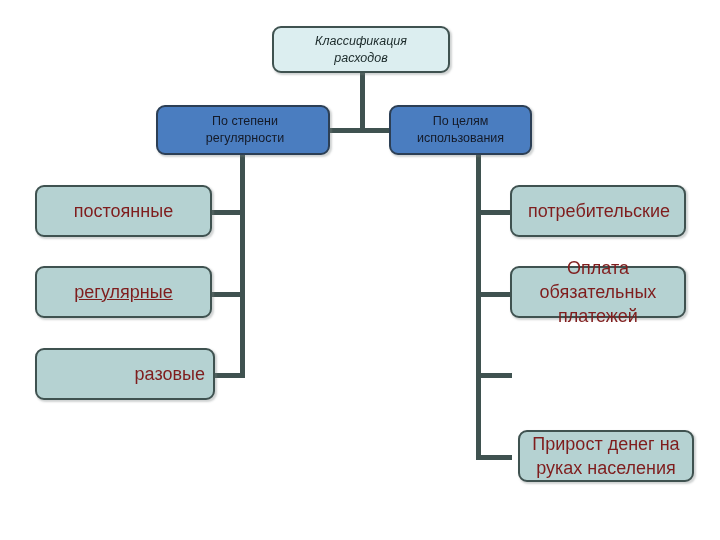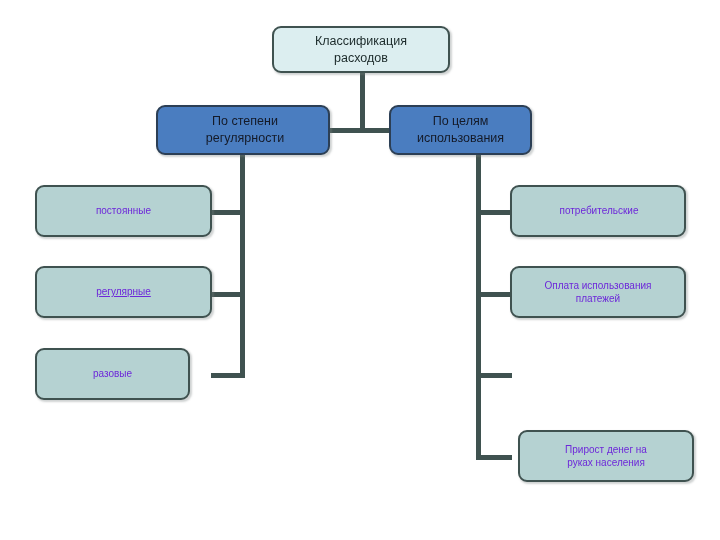--- a/index.html
+++ b/index.html
@@ -54,22 +54,22 @@
   
   .node.branch {
     background: #4a7dc0;
     border-color: #2c3f55;
     color: #141a28;
     font-size: 12.5px;
   }
   
   .node.leaf {
     background: #b5d2d2;
-    color: #6d28d9;
-    font-size: 10px;
+    color: #7f1d1d;
+    font-size: 18px;
   }
 </style>
 </head>
 <body>
 
 <div id="canvas">
 
   <div class="line v" style="left:360px; top:71px; height:62px;"></div>
 
   <div class="line h" style="left:328px; top:128px; width:64px;"></div>
@@ -80,21 +80,21 @@
   <div class="line h" style="left:211px; top:292px; width:34px;"></div>
   <div class="line h" style="left:211px; top:373px; width:34px;"></div>
 
   <div class="line v" style="left:476px; top:155px; height:305px;"></div>
 
   <div class="line h" style="left:476px; top:210px; width:36px;"></div>
   <div class="line h" style="left:476px; top:292px; width:36px;"></div>
   <div class="line h" style="left:476px; top:373px; width:36px;"></div>
   <div class="line h" style="left:476px; top:455px; width:36px;"></div>
 
-  <div class="node root" style="left:272px; top:26px; width:178px; height:47px;">
+  <div class="node root" style="left:272px; top:26px; width:178px; height:47px;font-style:italic;">
     <span class="label">Классификация
 расходов</span>
   </div>
 
   <div class="node branch" style="left:156px; top:105px; width:174px; height:50px;padding-left:12px;">
     <span class="label">По степени
 регулярности</span>
   </div>
 
   <div class="node branch" style="left:389px; top:105px; width:143px; height:50px;">
@@ -103,30 +103,30 @@
   </div>
 
   <div class="node leaf" style="left:35px; top:185px; width:177px; height:52px;">
     <span class="label">постоянные</span>
   </div>
 
   <div class="node leaf" style="left:35px; top:266px; width:177px; height:52px;text-decoration:underline;">
     <span class="label">регулярные</span>
   </div>
 
-  <div class="node leaf" style="left:35px; top:348px; width:155px; height:52px;">
+  <div class="node leaf" style="left:35px; top:348px; width:180px; height:52px;text-align:right;">
     <span class="label">разовые</span>
   </div>
 
   <div class="node leaf" style="left:510px; top:185px; width:176px; height:52px;padding-left:10px;">
     <span class="label">потребительские</span>
   </div>
 
   <div class="node leaf" style="left:510px; top:266px; width:176px; height:52px;">
-    <span class="label">Оплата использования
+    <span class="label">Оплата обязательных
 платежей</span>
   </div>
 
 
   <div class="node leaf" style="left:510px; top:430px; width:176px; height:52px;margin-left:8px;">
     <span class="label">Прирост денег на
 руках населения</span>
   </div>
 
 </div>

